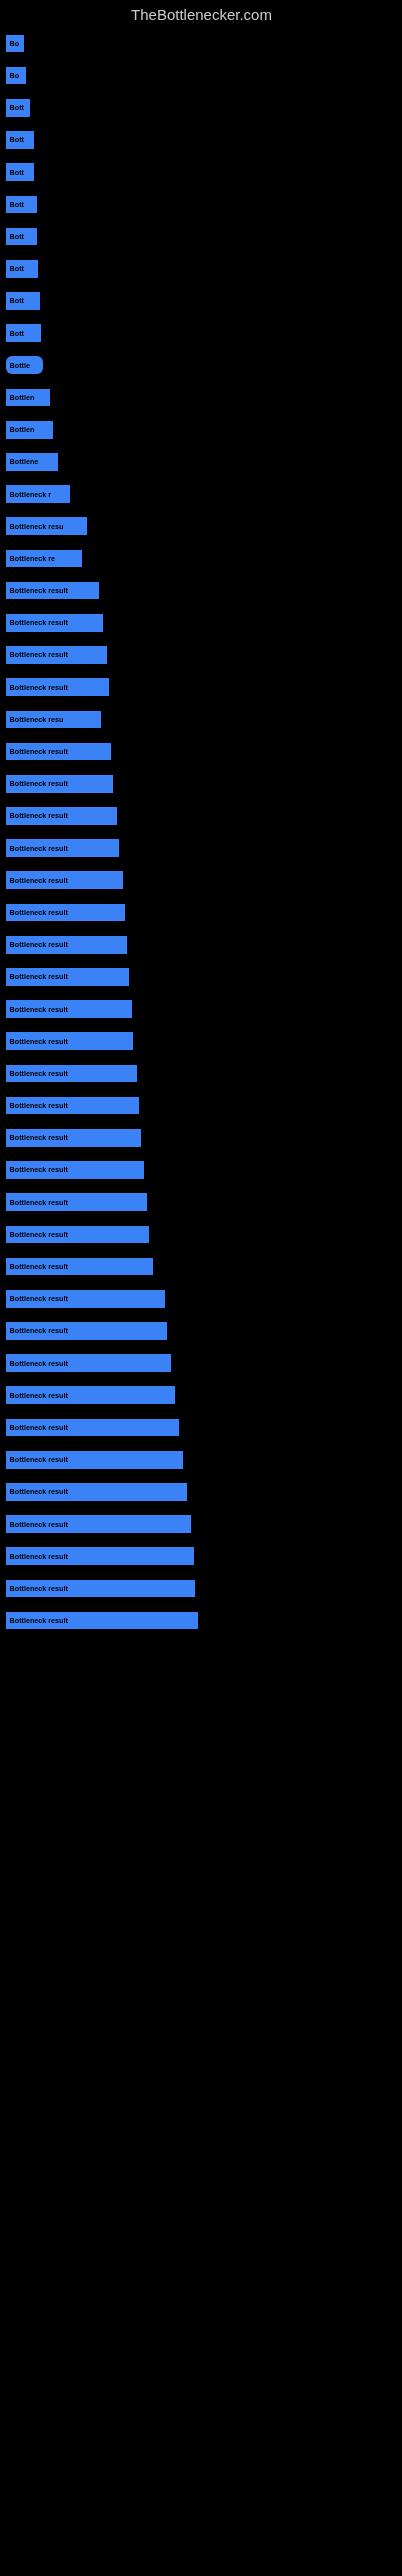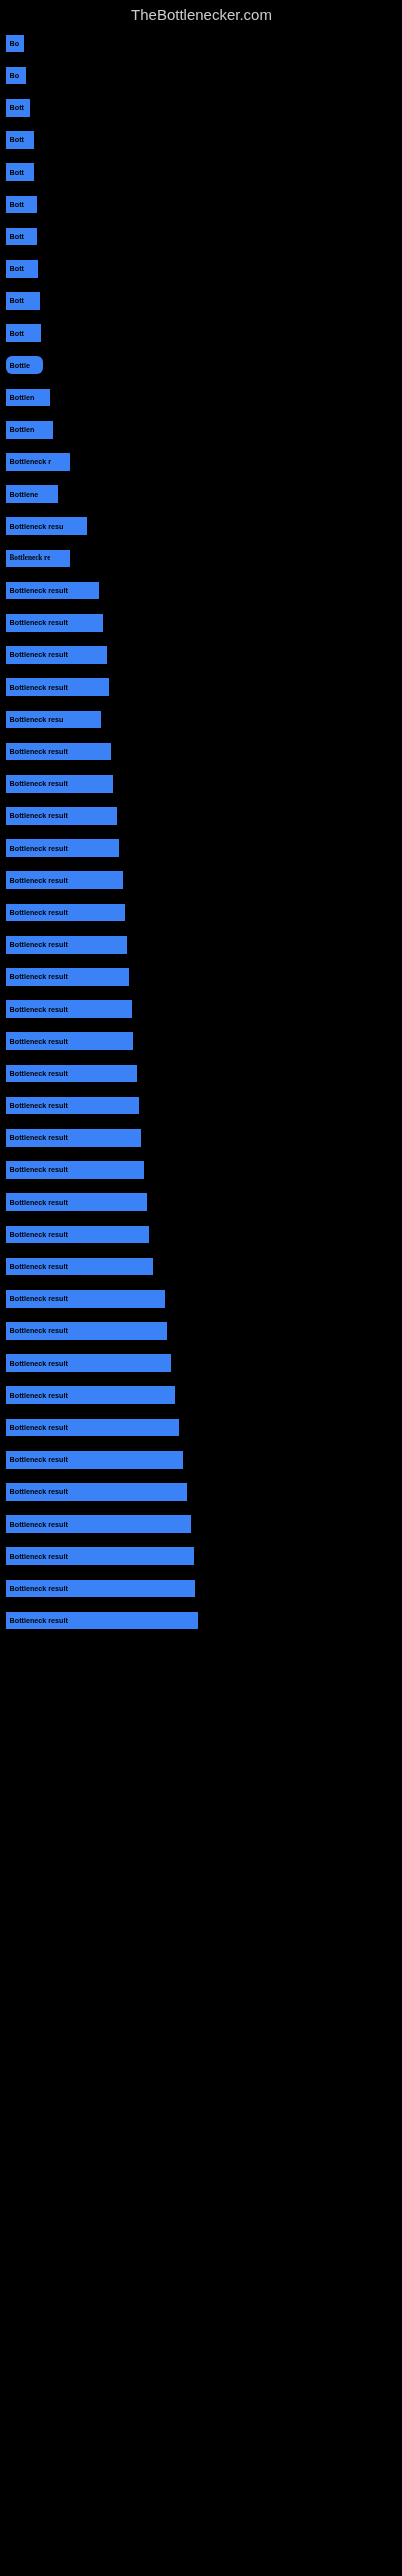--- a/index.html
+++ b/index.html
@@ -119,36 +119,36 @@
       <div class="bar" style="width: 44px;">
         <span class="bar-label">Bottlen</span>
       </div>
     </div>
     <div class="bar-row">
       <div class="bar" style="width: 47px;">
         <span class="bar-label">Bottlen</span>
       </div>
     </div>
     <div class="bar-row">
+      <div class="bar" style="width: 52px;">
+        <span class="bar-label">Bottlene</span>
+      </div>
+    </div>
+    <div class="bar-row">
       <div class="bar" style="width: 64px;">
         <span class="bar-label">Bottleneck r</span>
       </div>
     </div>
     <div class="bar-row">
-      <div class="bar" style="width: 52px;">
-        <span class="bar-label">Bottlene</span>
-      </div>
-    </div>
-    <div class="bar-row">
       <div class="bar" style="width: 81px;">
         <span class="bar-label">Bottleneck resu</span>
       </div>
     </div>
     <div class="bar-row">
-      <div class="bar" style="width: 64px; font-family: Liberation Serif, serif;">
+      <div class="bar" style="width: 76px;">
         <span class="bar-label">Bottleneck re</span>
       </div>
     </div>
     <div class="bar-row">
       <div class="bar" style="width: 93px;">
         <span class="bar-label">Bottleneck result</span>
       </div>
     </div>
     <div class="bar-row">
       <div class="bar" style="width: 97px;">

